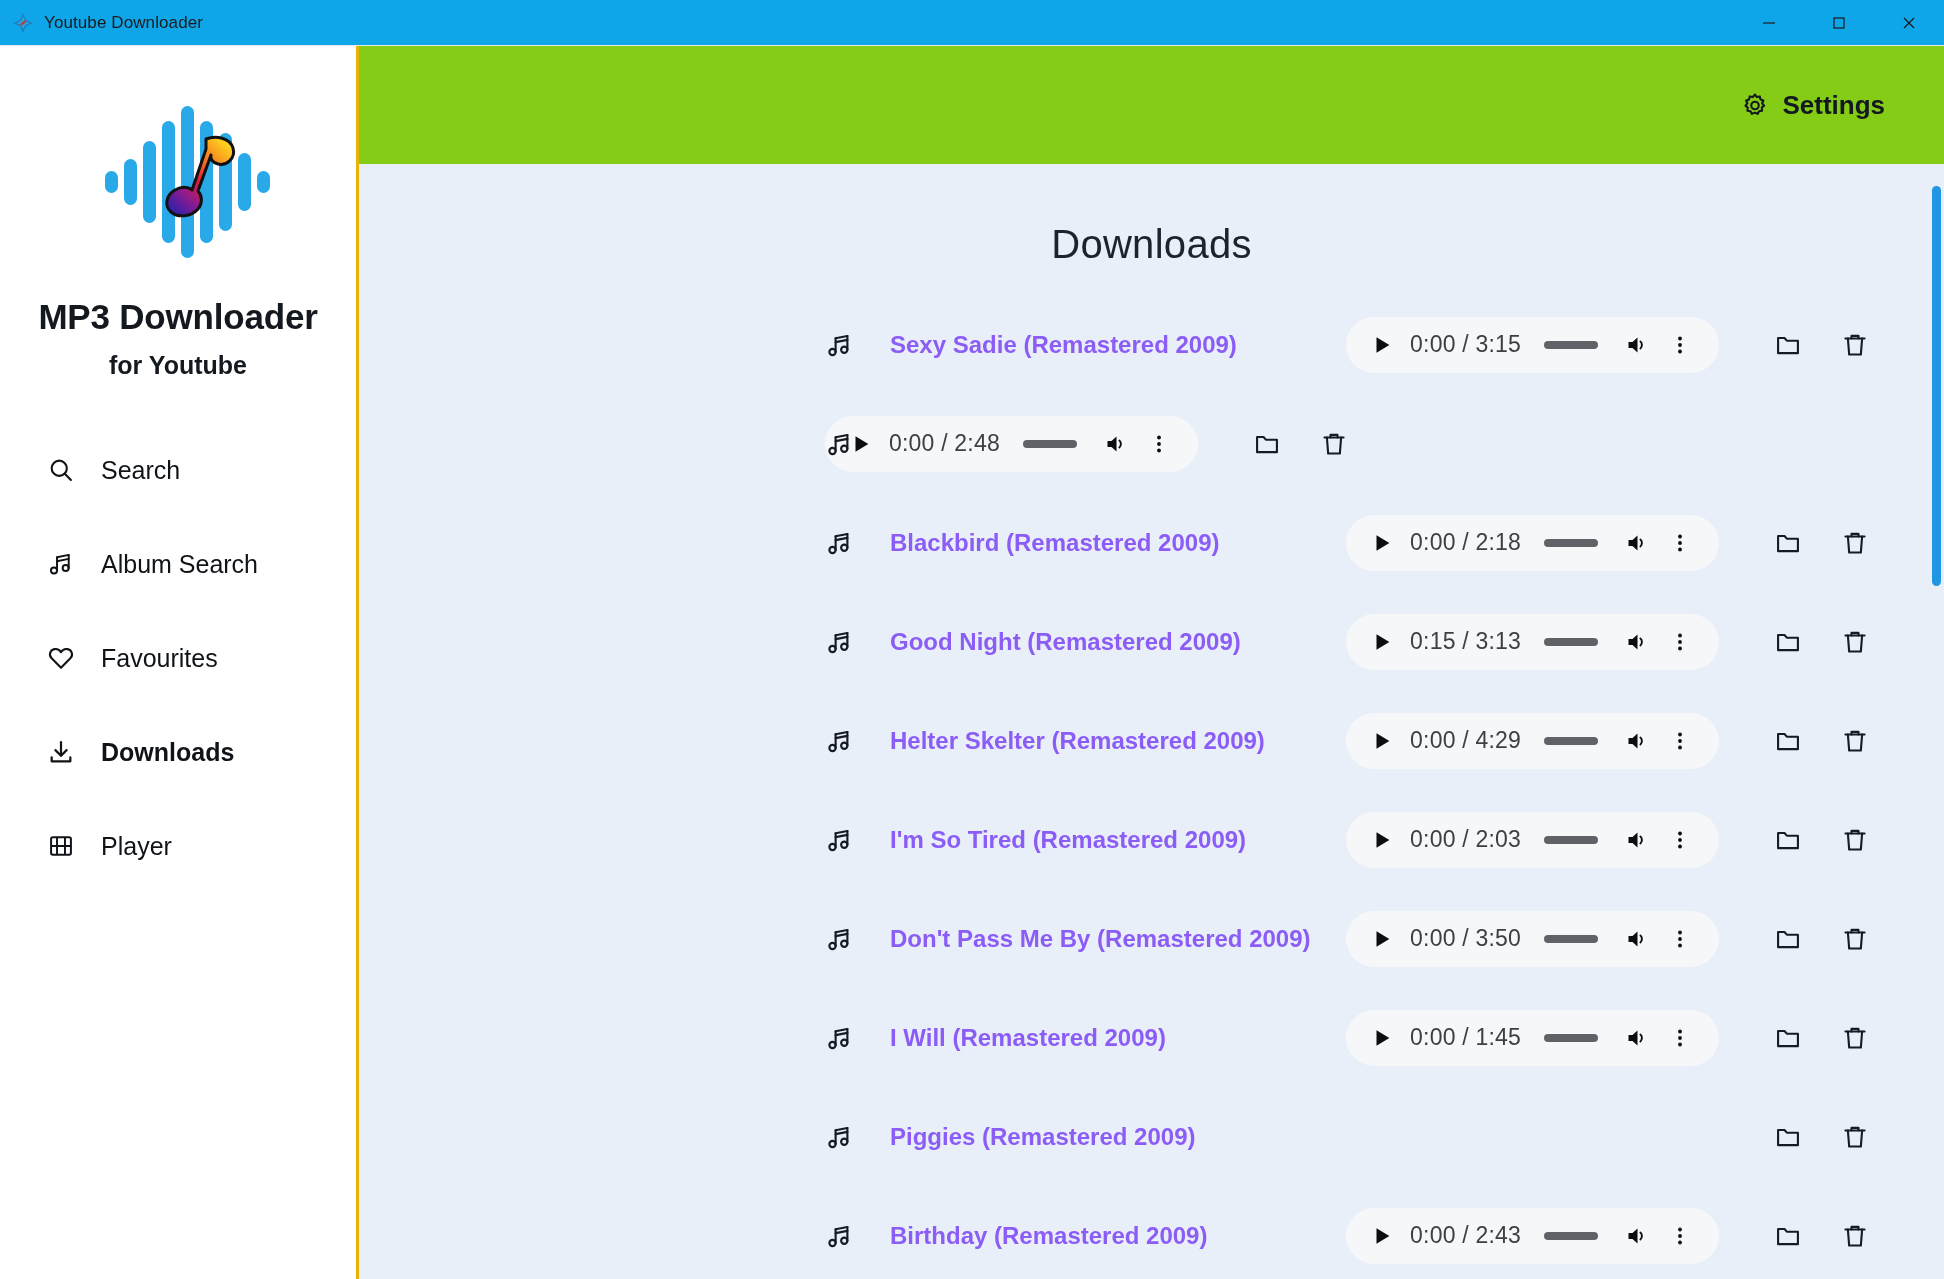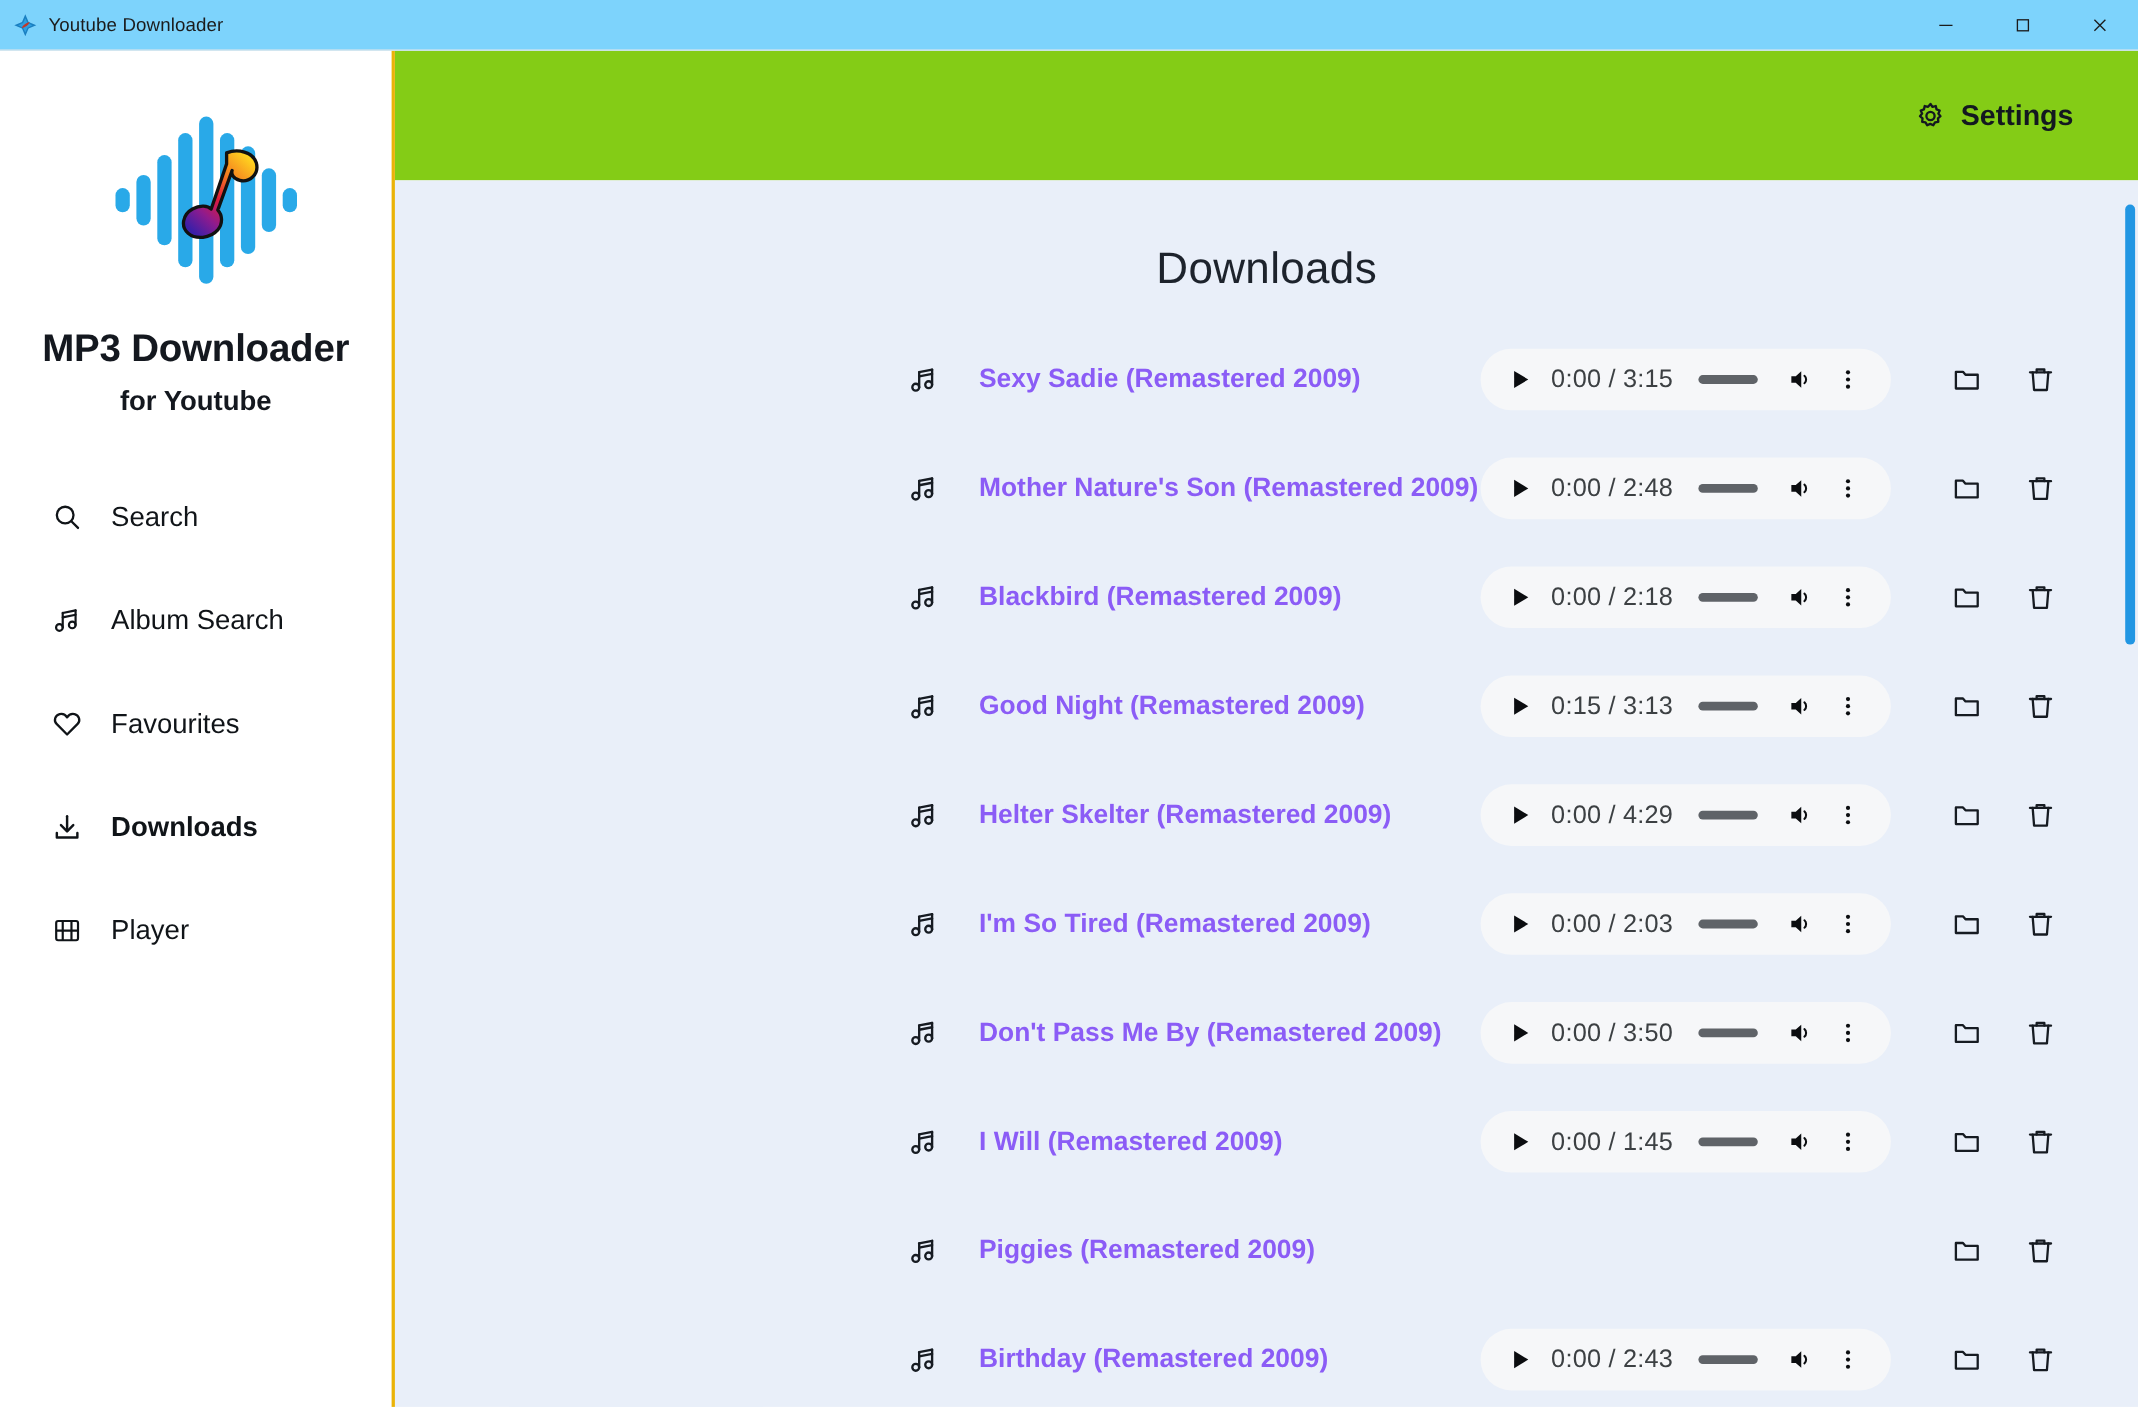--- a/index.html
+++ b/index.html
@@ -20,21 +20,21 @@
     background: #ffffff;
     position: relative;
   }
 
   
   .titlebar {
     height: 46px;
     min-height: 46px;
     display: flex;
     align-items: center;
-    background: #7dd3fc;
+    background: #0ea5e9;
     border-bottom: 1px solid #e8e8e8;
     position: relative;
     z-index: 30;
   }
   .titlebar-left {
     display: flex;
     align-items: center;
     gap: 10px;
     padding-left: 12px;
   }
@@ -507,21 +507,20 @@
     <span class="track-note">
       <svg width="30" height="30" viewBox="0 0 24 24" fill="none" stroke="#161b22" stroke-width="1.7" stroke-linecap="round" stroke-linejoin="round">
         <circle cx="6" cy="17.6" r="2.5"></circle>
                   <circle cx="15.4" cy="15.8" r="2.5"></circle>
         <line x1="8.5" y1="17.6" x2="8.5" y2="6.6"></line>
                   <line x1="17.9" y1="15.8" x2="17.9" y2="4.8"></line>
         <path d="M8.5 6.6 L17.9 4.8"></path>
                   <path d="M8.5 9.7 L17.9 7.9"></path>
       </svg>
     </span>
-    <span class="track-title">Mother Nature's Son (Remastered 2009)</span>
 
     <div class="audio-pill">
       <button class="ap-btn">
         <svg width="22" height="22" viewBox="0 0 24 24">
                     <polygon points="6,3.5 20,12 6,20.5" fill="#0b0d10"></polygon>
                   </svg>
       </button>
       <span class="ap-time">0:00 / 2:48</span>
       <div class="ap-progress"></div>
       <button class="ap-btn">

